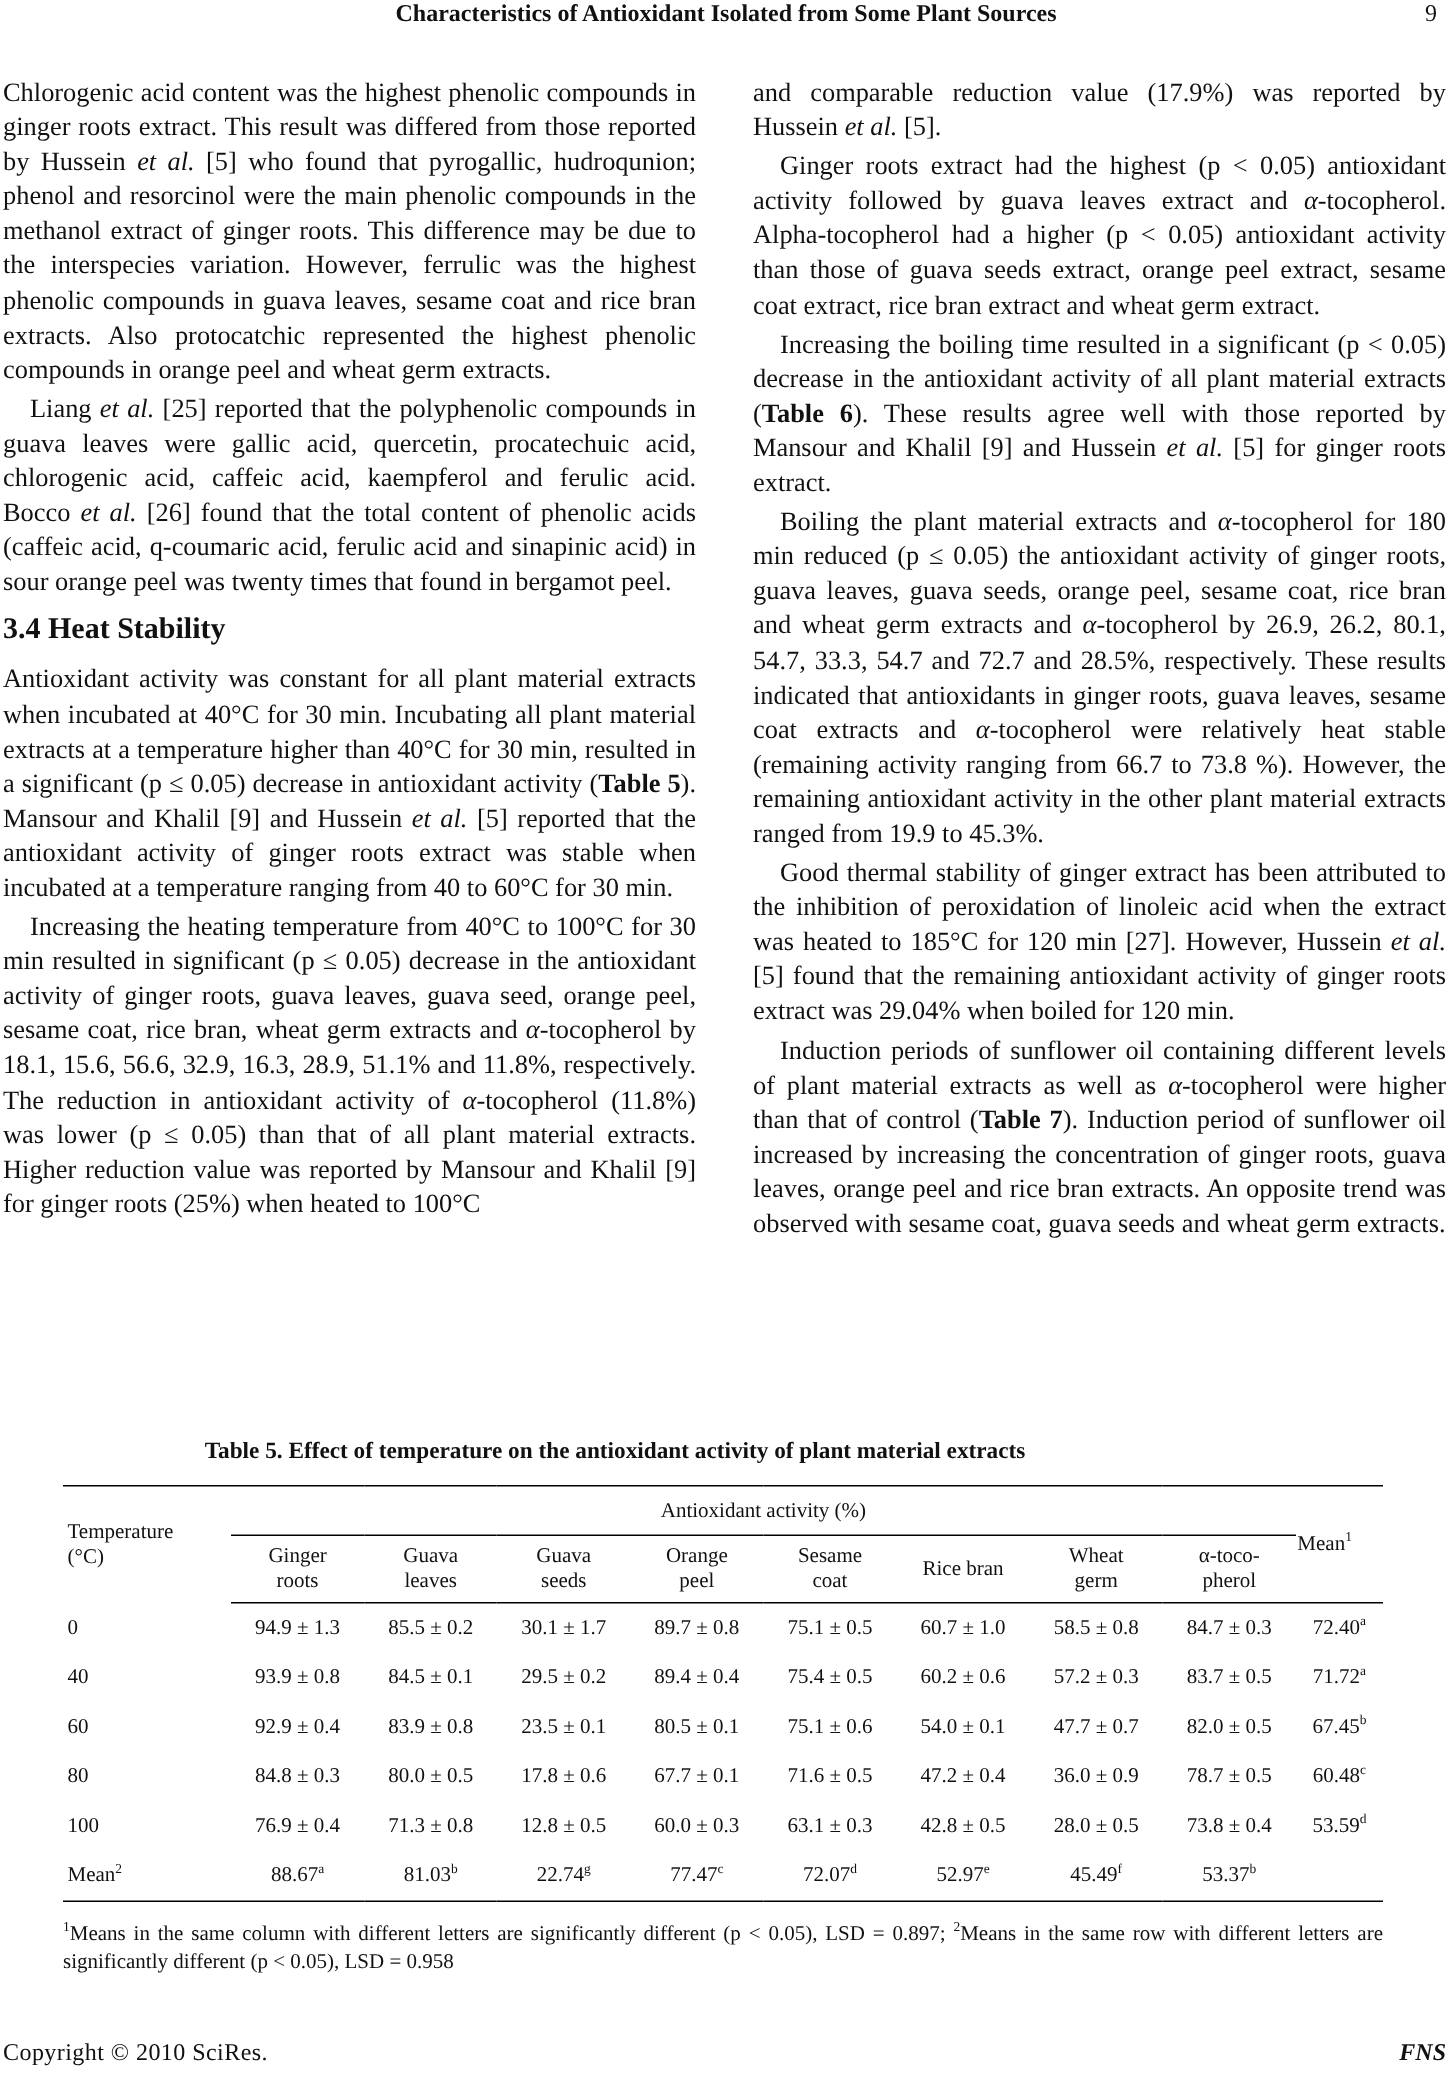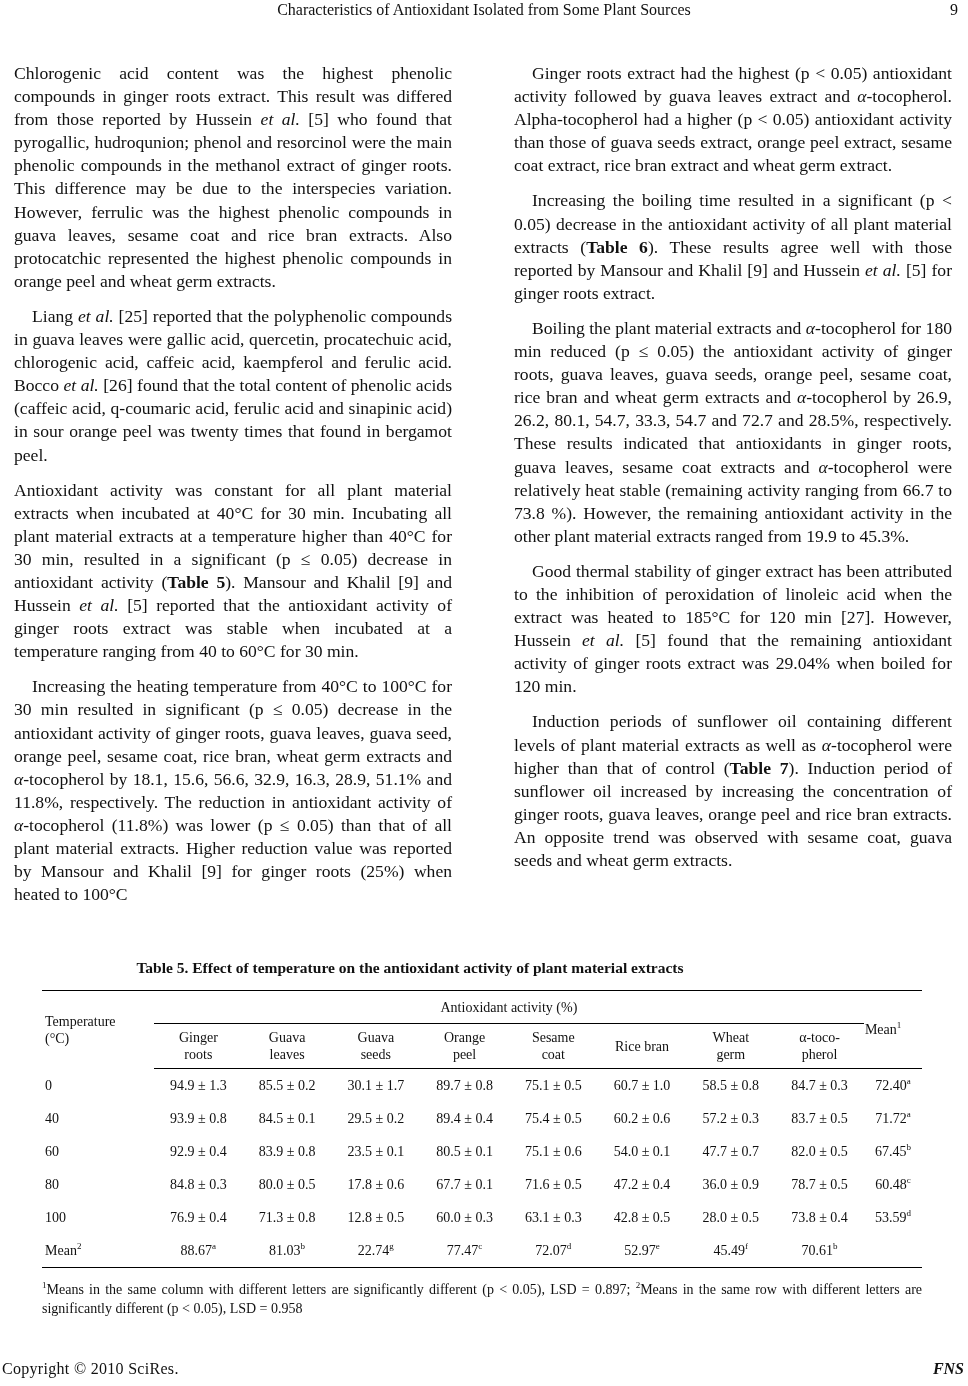--- a/index.html
+++ b/index.html
@@ -4,30 +4,30 @@
 <style>
   html, body { margin: 0; padding: 0; background: #ffffff; }
   body {
     width: 968px; height: 1386px; position: relative; overflow: hidden;
     font-family: "Liberation Serif", "DejaVu Serif", serif; color: #111;
   }
   .running-head {
     position: absolute; top: 0; left: 0; width: 968px; height: 20px;
     font-size: 16px; line-height: 20px;
   }
-  .running-head .rh-title { position: absolute; left: 0; width: 968px; text-align: center; }
+  .running-head .rh-title { position: absolute; left: 0; width: 968px; text-align: center; font-weight: bold; }
   .running-head .rh-page { position: absolute; right: 10px; }
 
   .col {
     position: absolute; top: 50px; width: 462px;
     font-size: 17.6px; line-height: 23.1px; text-align: justify; hyphens: none;
   }
   .col.left { left: 2px; }
   .col.right { left: 502px; top: 50px; }
-  .col p { margin: 12px; text-indent: 18px; }
+  .col p { margin: 0; text-indent: 18px; }
   .col p.noindent { text-indent: 0; }
   .col p + p { margin-top: 3px; }
   .col h3 {
     margin: 8px 0 10px 0; font-size: 20px; font-weight: bold; line-height: 24px;
   }
   .col em { font-style: italic; }
   .col b { font-weight: bold; }
 
   .table-caption {
     position: absolute; top: 958px; left: 0; width: 820px; text-align: center;
@@ -60,25 +60,27 @@
 <body>
 
 <div class="running-head">
   <span class="rh-title">Characteristics of Antioxidant Isolated from Some Plant Sources</span>
   <span class="rh-page">9</span>
 </div>
 
 <div class="col left">
   <p class="noindent"><span>Chlorogenic acid content was the highest phenolic compounds in ginger roots extract. This result was differed from those reported by Hussein </span><em>et al.</em><span> [5] who found that pyrogallic, hudroqunion; phenol and resorcinol were the main phenolic compounds in the methanol extract of ginger roots. This difference may be due to the interspecies variation. However, ferrulic was the highest phenolic compounds in guava leaves, sesame coat and rice bran extracts. Also protocatchic represented the highest phenolic compounds in orange peel and wheat germ extracts.</span></p>
   <p><span>Liang </span><em>et al.</em><span> [25] reported that the polyphenolic compounds in guava leaves were gallic acid, quercetin, procatechuic acid, chlorogenic acid, caffeic acid, kaempferol and ferulic acid. Bocco </span><em>et al.</em><span> [26] found that the total content of phenolic acids (caffeic acid, q-coumaric acid, ferulic acid and sinapinic acid) in sour orange peel was twenty times that found in bergamot peel.</span></p>
+  <h3>3.4 Heat Stability</h3>
   <p class="noindent"><span>Antioxidant activity was constant for all plant material extracts when incubated at 40°C for 30 min. Incubating all plant material extracts at a temperature higher than 40°C for 30 min, resulted in a significant (p ≤ 0.05) decrease in antioxidant activity (</span><b>Table 5</b><span>). Mansour and Khalil [9] and Hussein </span><em>et al.</em><span> [5] reported that the antioxidant activity of ginger roots extract was stable when incubated at a temperature ranging from 40 to 60°C for 30 min.</span></p>
   <p><span>Increasing the heating temperature from 40°C to 100°C for 30 min resulted in significant (p ≤ 0.05) decrease in the antioxidant activity of ginger roots, guava leaves, guava seed, orange peel, sesame coat, rice bran, wheat germ extracts and </span><em>α</em><span>-tocopherol by 18.1, 15.6, 56.6, 32.9, 16.3, 28.9, 51.1% and 11.8%, respectively. The reduction in antioxidant activity of </span><em>α</em><span>-tocopherol (11.8%) was lower (p ≤ 0.05) than that of all plant material extracts. Higher reduction value was reported by Mansour and Khalil [9] for ginger roots (25%) when heated to 100°C</span></p>
 </div>
 
 <div class="col right">
+  <p class="noindent"><span>and comparable reduction value (17.9%) was reported by Hussein </span><em>et al.</em><span> [5].</span></p>
   <p><span>Ginger roots extract had the highest (p &lt; 0.05) antioxidant activity followed by guava leaves extract and </span><em>α</em><span>-tocopherol. Alpha-tocopherol had a higher (p &lt; 0.05) antioxidant activity than those of guava seeds extract, orange peel extract, sesame coat extract, rice bran extract and wheat germ extract.</span></p>
   <p><span>Increasing the boiling time resulted in a significant (p &lt; 0.05) decrease in the antioxidant activity of all plant material extracts (</span><b>Table 6</b><span>). These results agree well with those reported by Mansour and Khalil [9] and Hussein </span><em>et al.</em><span> [5] for ginger roots extract.</span></p>
   <p><span>Boiling the plant material extracts and </span><em>α</em><span>-tocopherol for 180 min reduced (p ≤ 0.05) the antioxidant activity of ginger roots, guava leaves, guava seeds, orange peel, sesame coat, rice bran and wheat germ extracts and </span><em>α</em><span>-tocopherol by 26.9, 26.2, 80.1, 54.7, 33.3, 54.7 and 72.7 and 28.5%, respectively. These results indicated that antioxidants in ginger roots, guava leaves, sesame coat extracts and </span><em>α</em><span>-tocopherol were relatively heat stable (remaining activity ranging from 66.7 to 73.8 %). However, the remaining antioxidant activity in the other plant material extracts ranged from 19.9 to 45.3%.</span></p>
   <p><span>Good thermal stability of ginger extract has been attributed to the inhibition of peroxidation of linoleic acid when the extract was heated to 185°C for 120 min [27]. However, Hussein </span><em>et al.</em><span> [5] found that the remaining antioxidant activity of ginger roots extract was 29.04% when boiled for 120 min.</span></p>
   <p><span>Induction periods of sunflower oil containing different levels of plant material extracts as well as </span><em>α</em><span>-tocopherol were higher than that of control (</span><b>Table 7</b><span>). Induction period of sunflower oil increased by increasing the concentration of ginger roots, guava leaves, orange peel and rice bran extracts. An opposite trend was observed with sesame coat, guava seeds and wheat germ extracts.</span></p>
 </div>
 
 <div class="table-caption">Table 5. Effect of temperature on the antioxidant activity of plant material extracts</div>
 
 <table class="t5">
@@ -165,21 +167,21 @@
       </tr>
       <tr>
         <td class="lbl"><span>Mean</span><sup>2</sup></td>
         <td><span>88.67</span><sup>a</sup></td>
         <td><span>81.03</span><sup>b</sup></td>
         <td><span>22.74</span><sup>g</sup></td>
         <td><span>77.47</span><sup>c</sup></td>
         <td><span>72.07</span><sup>d</sup></td>
         <td><span>52.97</span><sup>e</sup></td>
         <td><span>45.49</span><sup>f</sup></td>
-        <td><span>70.61</span><sup>b</sup></td>
+        <td><span>53.37</span><sup>b</sup></td>
         <td></td>
       </tr>
     </tbody>
 </table>
 
 <div class="footnote"><sup>1</sup><span>Means in the same column with different letters are significantly different (p &lt; 0.05), LSD = 0.897; </span><sup>2</sup><span>Means in the same row with different letters are significantly different (p &lt; 0.05), LSD = 0.958</span></div>
 
 <div class="footer">
   <span class="copy">Copyright  ©  2010  SciRes.</span>
   <span class="journal">FNS</span>

